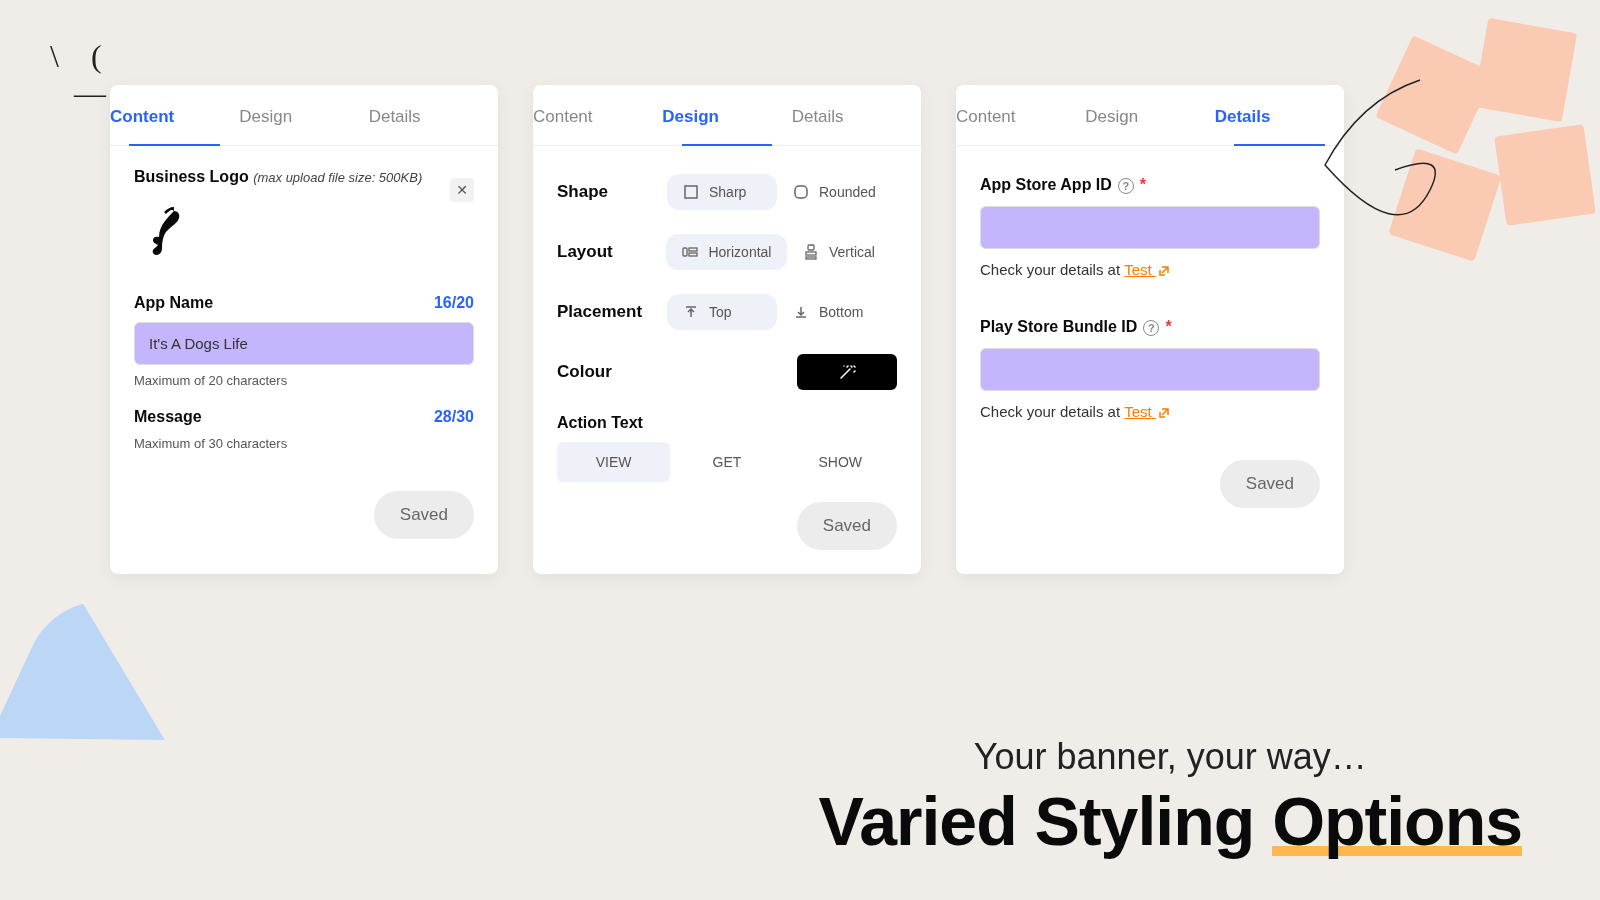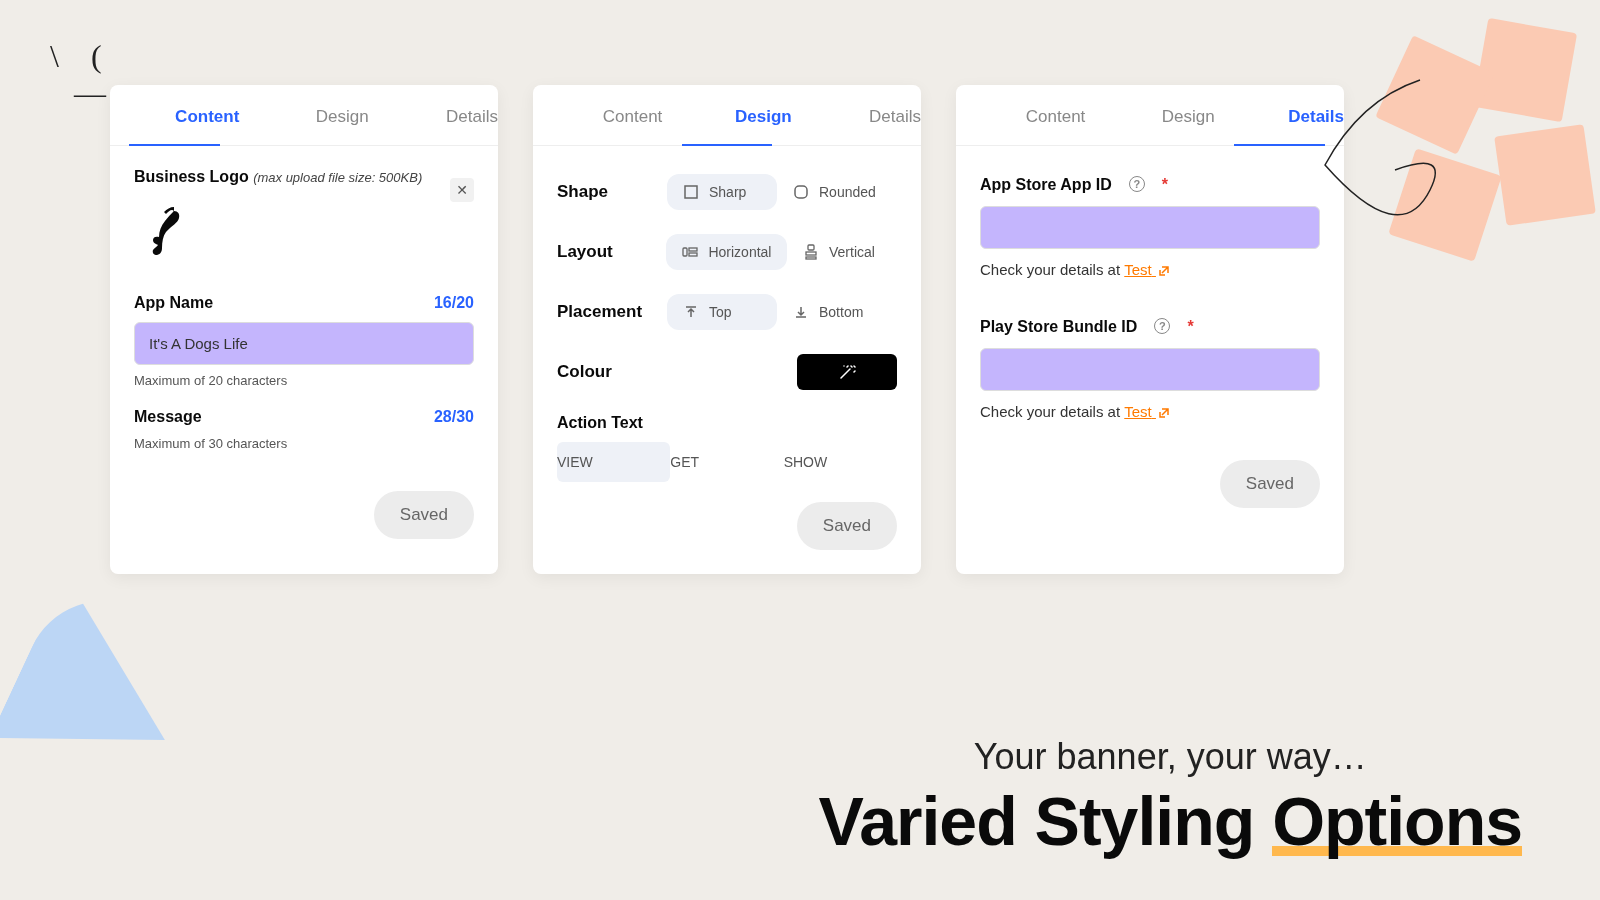--- a/index.html
+++ b/index.html
@@ -1,21 +1,21 @@
 <!DOCTYPE html>
 <html><head>
 <meta charset="utf-8">
 <style>
 *{margin:0;padding:0;box-sizing:border-box;font-family:-apple-system,BlinkMacSystemFont,'Segoe UI',Arial,sans-serif}
 body{width:1600px;height:900px;background:#f0ede8;position:relative;overflow:hidden}
 .panels{display:flex;gap:35px;padding:85px 110px 0}
 .panel{background:#fff;border-radius:8px;box-shadow:0 4px 16px rgba(0,0,0,0.06);width:388px;flex-shrink:0}
 .panel-3{width:388px}
 .tabs{display:flex;border-bottom:1px solid #eee}
-.tab{flex:1;text-align:right;padding:22px 0 18px;font-size:17px;font-weight:500;color:#888;cursor:pointer;position:relative}
+.tab{flex:1;text-align:left;padding:22px 0 18px;font-size:17px;font-weight:500;color:#888;cursor:pointer;position:relative}
 .tab.active{color:#2962ff;font-weight:700}
 .tab.active::after{content:'';position:absolute;bottom:-1px;left:15%;right:15%;height:2px;background:#2962ff}
 .body{padding:22px 24px 24px}
 .label-row{display:flex;justify-content:space-between;align-items:baseline;margin-bottom:10px}
 .label{font-size:16px;font-weight:700;color:#0a0a0a}
 .hint{font-size:13px;font-style:italic;color:#444;font-weight:400}
 .counter{font-size:16px;font-weight:700;color:#2962ff}
 .logo-area{position:relative;margin-bottom:24px}
 .logo-img{width:56px;height:76px;margin-top:8px;display:flex;align-items:center;justify-content:center}
 .close-btn{position:absolute;right:0;top:10px;width:24px;height:24px;border-radius:4px;background:#f1f1f1;display:flex;align-items:center;justify-content:center;cursor:pointer;font-size:14px;color:#555}
@@ -24,23 +24,23 @@
 .help{font-size:13px;color:#555;margin-top:8px}
 .section{margin-bottom:20px}
 .saved-btn{float:right;background:#ececec;color:#666;border:none;border-radius:28px;padding:14px 26px;font-size:17px;font-weight:500;cursor:default;margin-top:20px}
 .opt-row{display:flex;align-items:center;margin-bottom:24px}
 .opt-label{width:110px;font-size:17px;font-weight:700;color:#0a0a0a}
 .opt-btn{display:flex;align-items:center;gap:10px;padding:10px 16px;border-radius:12px;font-size:14px;color:#555;cursor:pointer;min-width:110px}
 .opt-btn.sel{background:#eef1f7}
 .opt-icon{width:16px;height:16px;display:inline-flex;align-items:center;justify-content:center}
 .colour-btn{background:#000;width:100px;height:36px;border-radius:6px;display:flex;align-items:center;justify-content:center;margin-left:auto}
 .action-row{display:flex;gap:0;margin-top:10px}
-.action-btn{flex:1;padding:12px 0;font-size:14px;color:#555;border-radius:6px;cursor:pointer}
+.action-btn{flex:1;text-align:center;padding:12px 0;font-size:14px;color:#555;border-radius:6px;cursor:pointer}
 .action-btn.sel{background:#eef1f7}
-.field-label{display:flex;align-items:flex-start;gap:17px;font-size:16px;font-weight:700;color:#0a0a0a;margin-bottom:12px}
+.field-label{display:flex;align-items:flex-end;gap:6px;font-size:16px;font-weight:700;color:#0a0a0a;margin-bottom:12px}
 .qmark{width:16px;height:16px;border:1.5px solid #888;border-radius:50%;display:inline-flex;align-items:center;justify-content:center;font-size:11px;color:#888}
 .req{color:#e53935;font-weight:700}
 .check-text{font-size:15px;color:#333;margin-top:12px}
 .check-link{color:#ff7a00;font-weight:500;text-decoration:underline}
 .ext-icon{display:inline-block;width:12px;height:12px;margin-left:2px;vertical-align:middle}
 .hero{position:absolute;right:78px;bottom:40px;text-align:center}
 .hero-sub{font-size:36px;color:#222;font-weight:400;margin-bottom:4px}
 .hero-title{font-size:68px;font-weight:800;color:#0a0a0a;letter-spacing:-1px}
 .hero-title .ul{position:relative;display:inline-block}
 .hero-title .ul::after{content:'';position:absolute;left:0;right:0;bottom:4px;height:10px;background:#ffb84d;z-index:-1}

